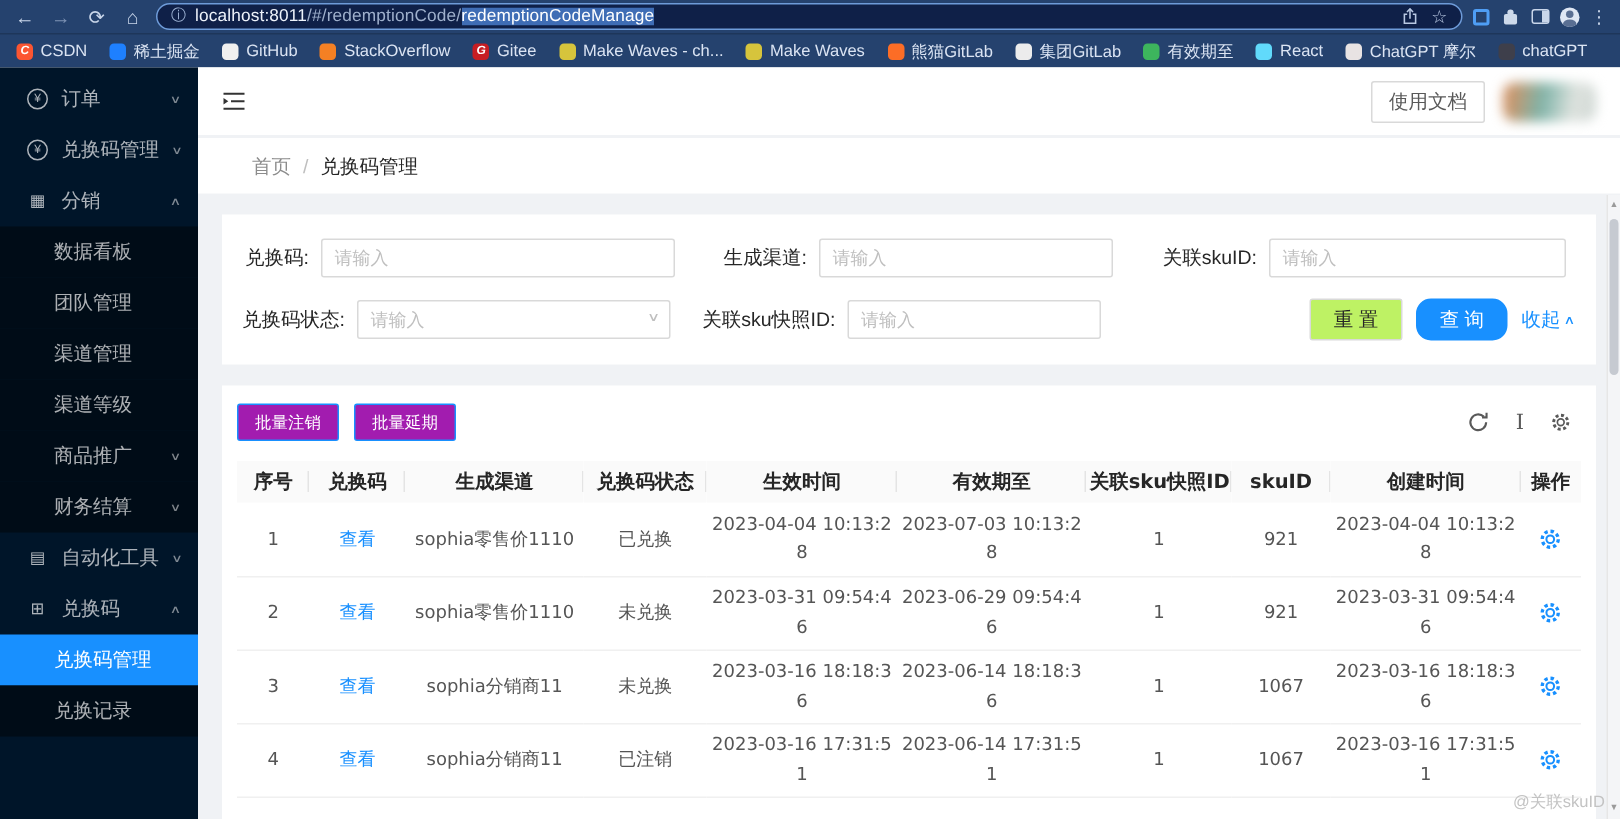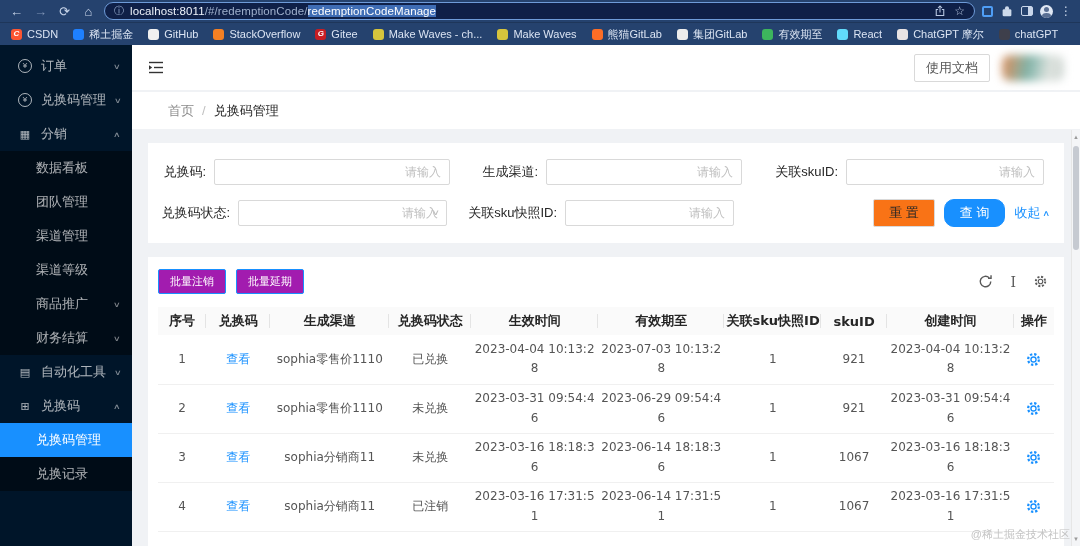--- a/index.html
+++ b/index.html
@@ -63,27 +63,27 @@
 
   .content { flex:1; padding:14px 16px 0 16px; overflow:hidden; }
   .card { background:#fff; }
 
   
   .search-card { padding:16px 10px; margin-bottom:14px; }
   .f-row { display:flex; align-items:center; }
   .f-row + .f-row { margin-top:14px; }
   .f-label { font-size:13px; color:#262626; text-align:right; padding-right:8px; flex:none; white-space:nowrap; }
   .f-input { height:26px; border:1px solid #d9d9d9; border-radius:2px; font-size:12px; padding:0 8px;
-             color:#262626; outline:none; background:#fff; font-family:Liberation Sans, sans-serif;text-align:right; }
+             color:#262626; outline:none; background:#fff; font-family:Liberation Sans, sans-serif; }
   .f-input::placeholder { color:#bfbfbf; }
   .sel-wrap { position:relative; display:inline-flex; }
   .sel-caret { position:absolute; right:8px; top:50%; transform:translateY(-60%) scale(1.2,.8);
                color:#bfbfbf; font-size:10px; pointer-events:none; }
   .form-actions { margin-left:auto; display:flex; align-items:center; gap:9px; padding-right:4px; }
-  .btn { font-size:13px; border-radius:2px; padding:4px 15px; border:1px solid #d9d9d9; background:#f97316;
+  .btn { font-size:13px; border-radius:2px; padding:4px 15px; border:1px solid #d9d9d9; background:#bef264;
          color:#262626; cursor:pointer; font-family:inherit; }
   .btn-primary { background:#1890ff; border-color:#1890ff; color:#fff;border-radius:10px; }
   .collapse-link { color:#1890ff; font-size:13px; display:flex; align-items:center; gap:3px; cursor:pointer; }
   .collapse-link .caret { font-size:9px; transform:scale(1.2,.9); }
 
   
   .table-card { padding:12px 10px 0 10px; }
   .t-toolbar { display:flex; align-items:center; gap:10px; margin-bottom:13px; }
   .t-btn { font-size:11px; background:#a21caf; color:#fff; border:1px solid #1890ff; border-radius:2px;
            padding:4px 11px; cursor:pointer; font-family:inherit; }
@@ -461,13 +461,13 @@
     </div>
   </main>
 </div>
 
 <div class="win-scrollbar">
   <span class="sb-arrow sb-up">▲</span>
   <span class="sb-thumb"></span>
   <span class="sb-arrow sb-down">▼</span>
 </div>
 
-<div class="watermark">@稀土掘金技术社区</div>
+<div class="watermark">@关联skuID</div>
 
 </body></html>

